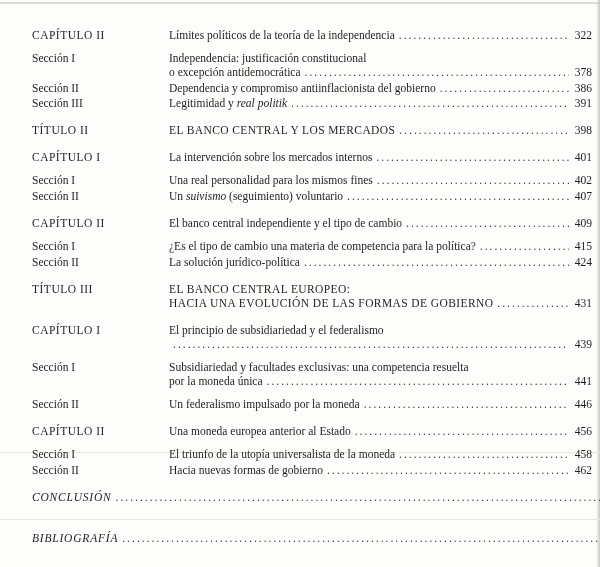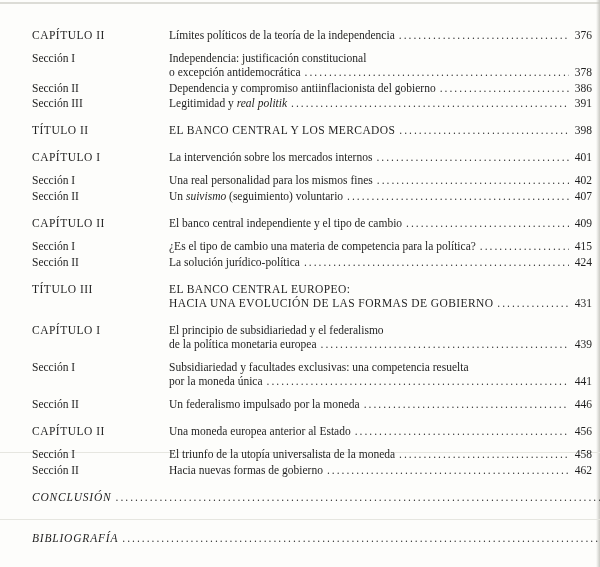--- a/index.html
+++ b/index.html
@@ -113,21 +113,21 @@
   <div class="scan-band-right"></div>
   <div class="scan-streak s1"></div>
   <div class="scan-streak s2"></div>
   <div class="toc">
       <div class="entry type-capitulo gap-none">
         <div class="label-col">CAPÍTULO II</div>
         <div class="content-col">
           <div class="line">
             <span class="tw"><span>Límites políticos de la teoría de la independencia</span></span>
             <span class="leader"></span>
-            <span class="page-num">376</span>
+            <span class="page-num">322</span>
           </div>
         </div>
       </div>
       <div class="entry type-seccion gap-md">
         <div class="label-col">Sección I</div>
         <div class="content-col">
           <div class="line">
             <span class="tw"><span>Independencia: justificación constitucional</span></span>
           </div>
           <div class="line">
@@ -240,21 +240,20 @@
           </div>
         </div>
       </div>
       <div class="entry type-capitulo gap-lg">
         <div class="label-col">CAPÍTULO I</div>
         <div class="content-col">
           <div class="line">
             <span class="tw"><span>El principio de subsidiariedad y el federalismo</span></span>
           </div>
           <div class="line">
-            <span class="tw"><span>de la política monetaria europea</span></span>
             <span class="leader"></span>
             <span class="page-num">439</span>
           </div>
         </div>
       </div>
       <div class="entry type-seccion gap-md">
         <div class="label-col">Sección I</div>
         <div class="content-col">
           <div class="line">
             <span class="tw"><span>Subsidiariedad y facultades exclusivas: una competencia resuelta</span></span>

